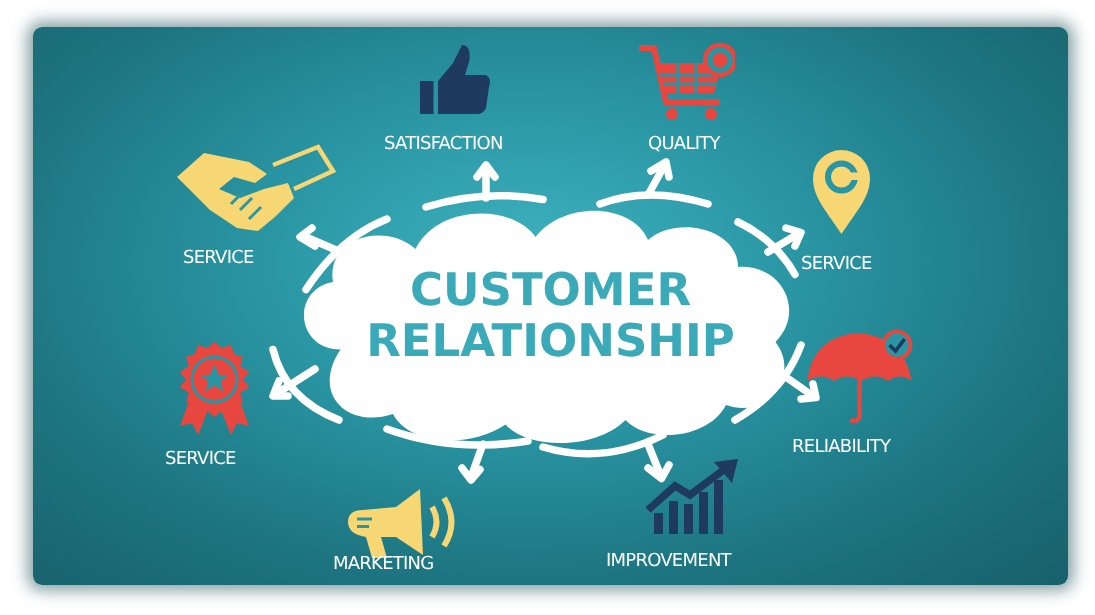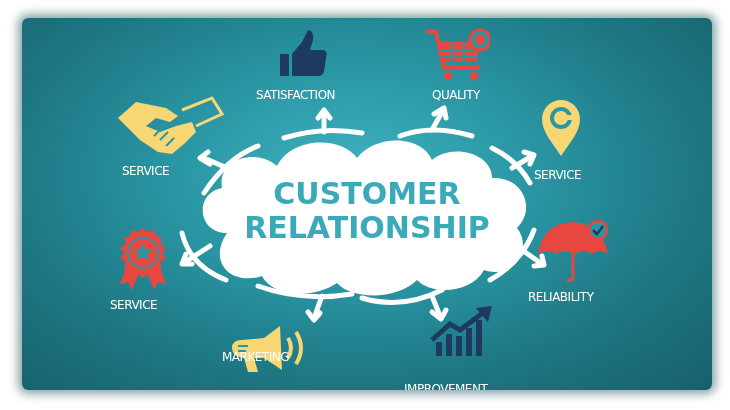--- a/index.html
+++ b/index.html
@@ -116,32 +116,32 @@
   <div class="node">
     <svg class="icon" style="left:408px;top:288px" width="64" height="52" viewBox="0 0 64 52">
       <rect x="6" y="36" width="6" height="14" fill="#1f3a5f"></rect>
       <rect x="16" y="28" width="6" height="22" fill="#1f3a5f"></rect>
       <rect x="26" y="30" width="6" height="20" fill="#1f3a5f"></rect>
       <rect x="36" y="22" width="6" height="28" fill="#1f3a5f"></rect>
       <rect x="46" y="14" width="6" height="36" fill="#1f3a5f"></rect>
       <path fill="none" stroke="#1f3a5f" stroke-width="5" d="M2 34 L20 18 L30 24 L54 6"></path>
       <path fill="#1f3a5f" d="M46 2 L62 0 L58 16 Z"></path>
     </svg>
-    <div class="label" style="left:382px;top:364px">IMPROVEMENT</div>
+    <div class="label" style="left:382px;top:348px">IMPROVEMENT</div>
   </div>
 
   <div class="node">
     <svg class="icon" style="left:206px;top:306px" width="80" height="52" viewBox="0 0 80 52">
       <path fill="#f7d774" d="M4 24 Q4 16 14 16 L36 14 L52 2 L54 46 L36 34 L26 34 L30 48 L20 48 L16 34 Q4 32 4 24 Z"></path>
       <path fill="none" stroke="#f7d774" stroke-width="4" d="M60 14 Q66 24 60 34"></path>
       <path fill="none" stroke="#f7d774" stroke-width="4" d="M68 8 Q78 24 68 40"></path>
       <line x1="10" y1="22" x2="20" y2="22" stroke="#2a96a4" stroke-width="2"></line>
       <line x1="10" y1="27" x2="18" y2="27" stroke="#2a96a4" stroke-width="2"></line>
     </svg>
-    <div class="label" style="left:200px;top:332px">MARKETING</div>
+    <div class="label" style="left:200px;top:350px">MARKETING</div>
   </div>
 
   <div class="node">
     <svg class="icon" style="left:92px;top:208px" width="58" height="66" viewBox="0 0 58 66">
       <path fill="#e8473f" d="M14 36 L6 58 L14 56 L18 64 L26 44 Z"></path>
       <path fill="#e8473f" d="M44 36 L52 58 L44 56 L40 64 L32 44 Z"></path>
       <polygon fill="#e8473f" points="29,2 34,6 40,4 42,10 48,12 46,18 52,22 48,27 52,32 46,36 48,42 42,44 40,50 34,48 29,52 24,48 18,50 16,44 10,42 12,36 6,32 10,27 6,22 12,18 10,12 16,10 18,4 24,6"></polygon>
       <circle cx="29" cy="27" r="15" fill="none" stroke="#2a96a4" stroke-width="2"></circle>
       <polygon fill="#2a96a4" points="29,17 32,24 39,24 33,28 35,35 29,31 23,35 25,28 19,24 26,24"></polygon>
     </svg>

